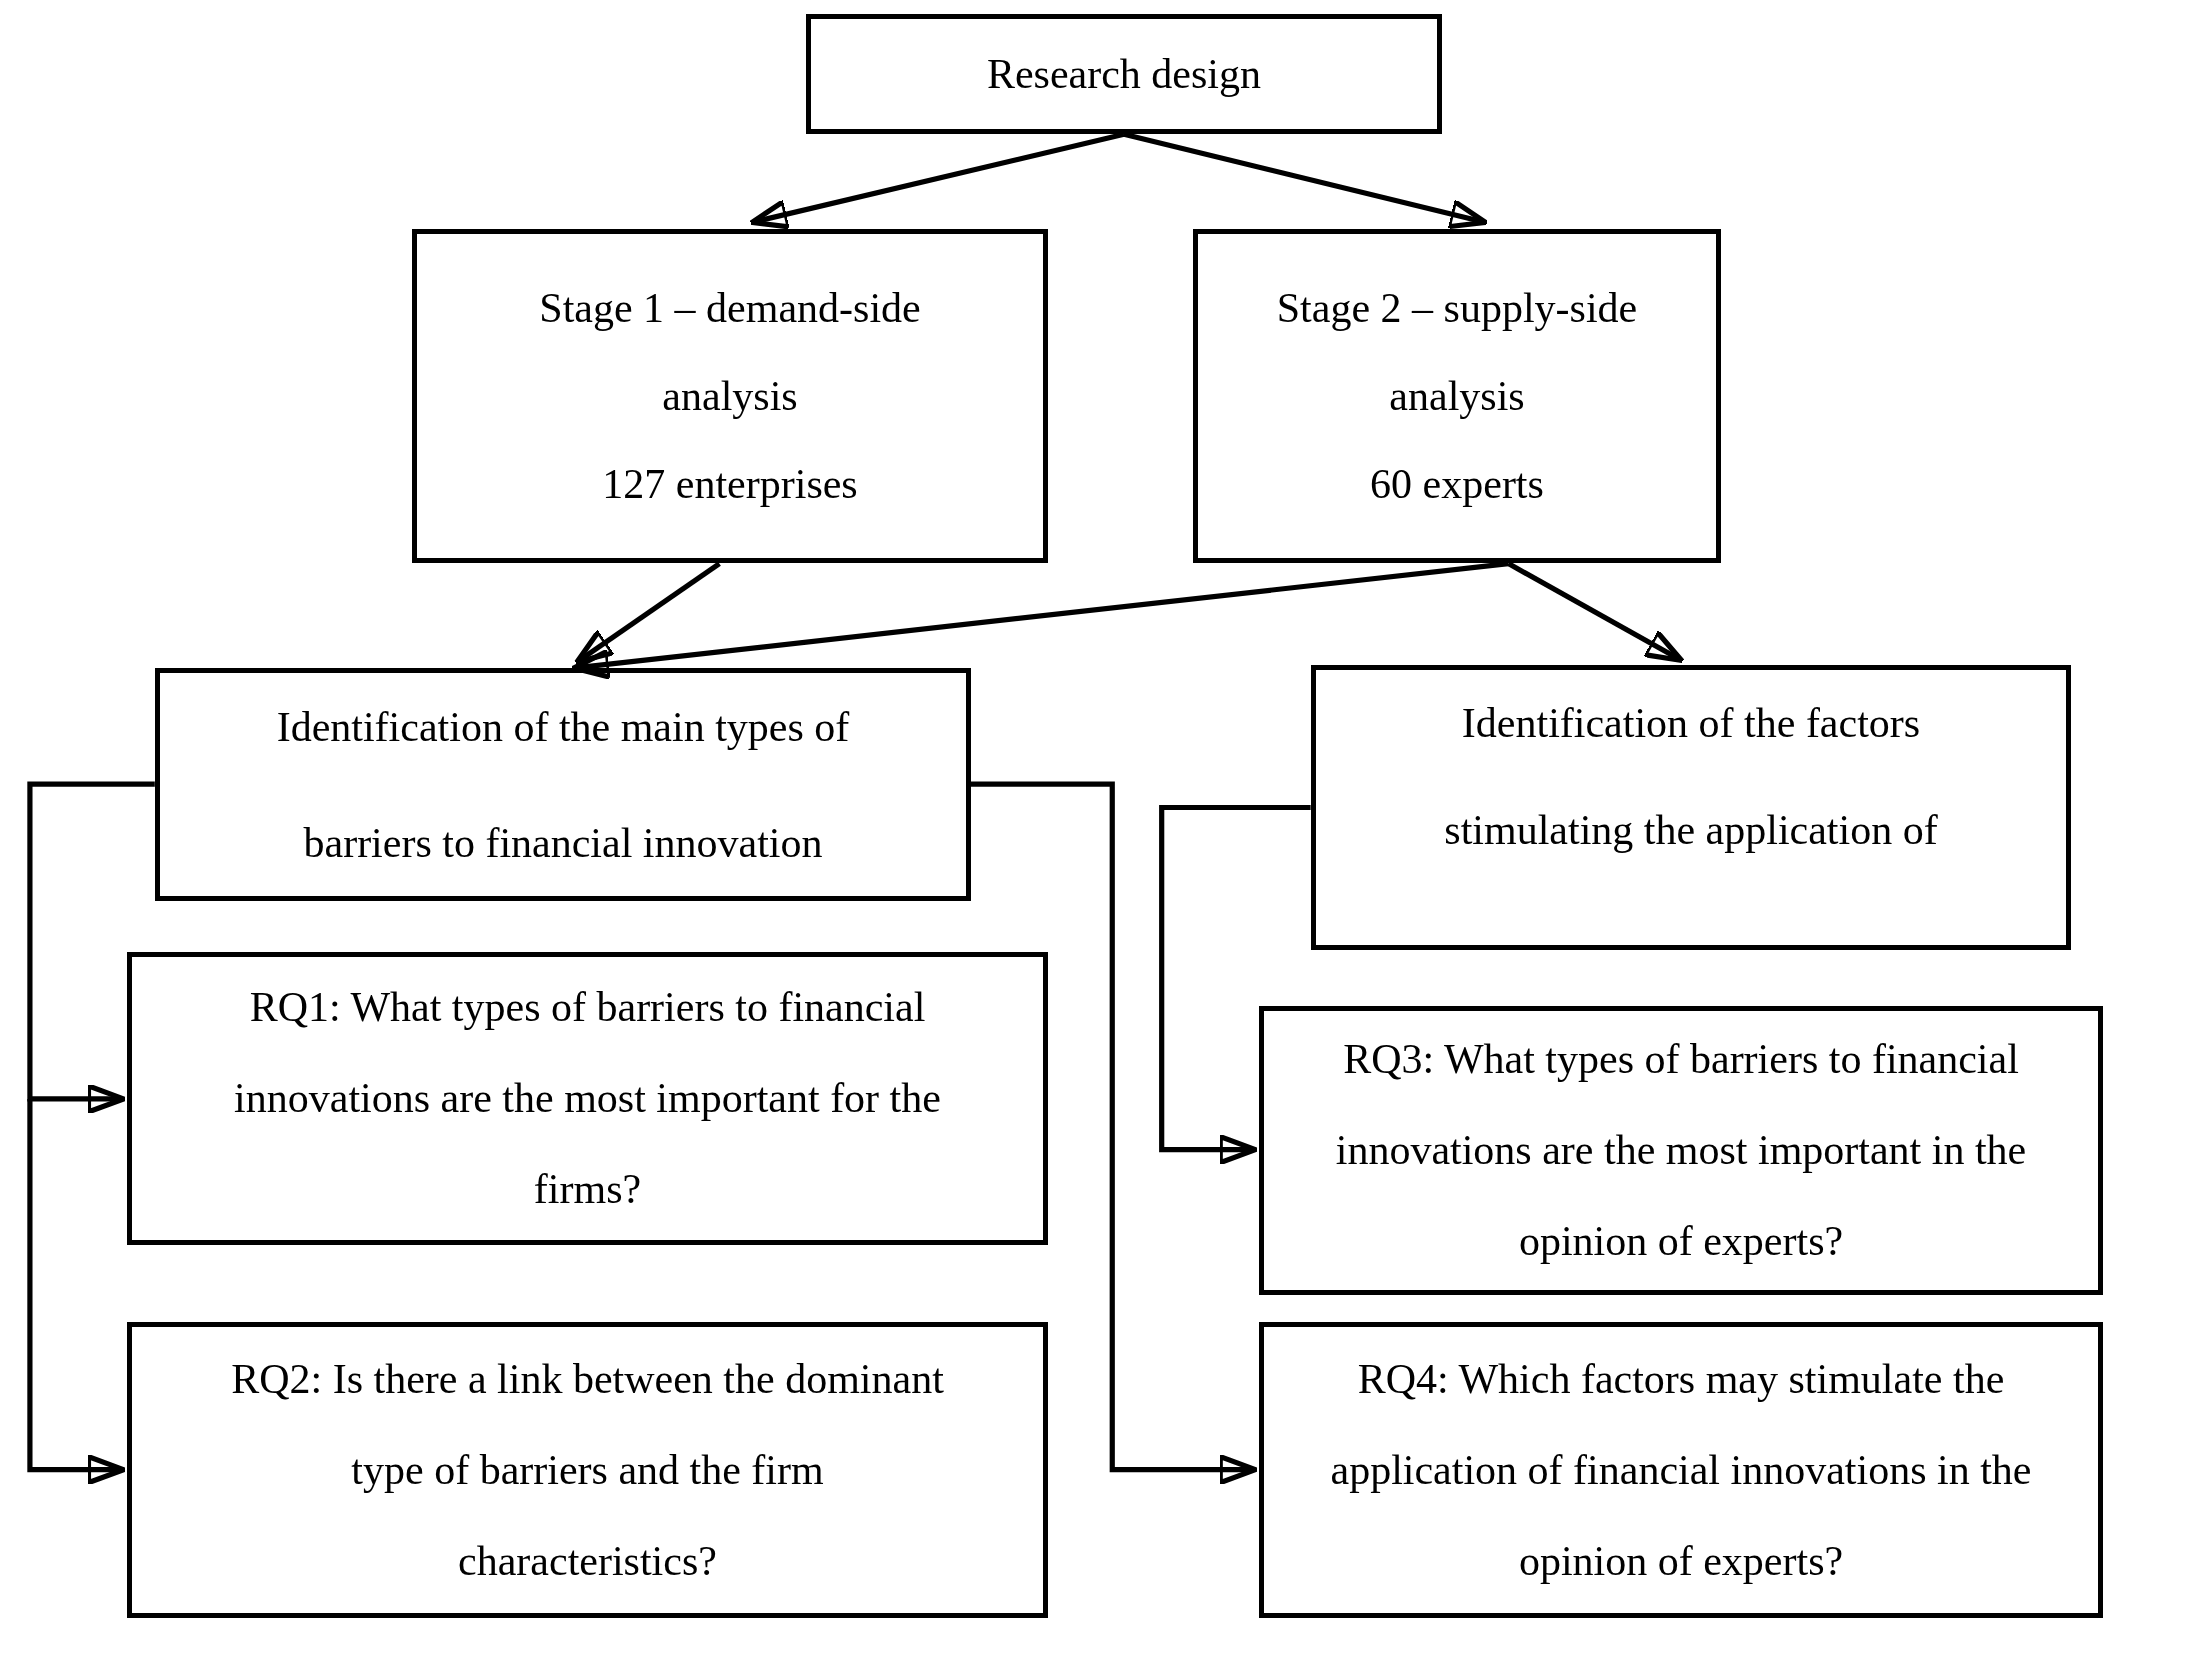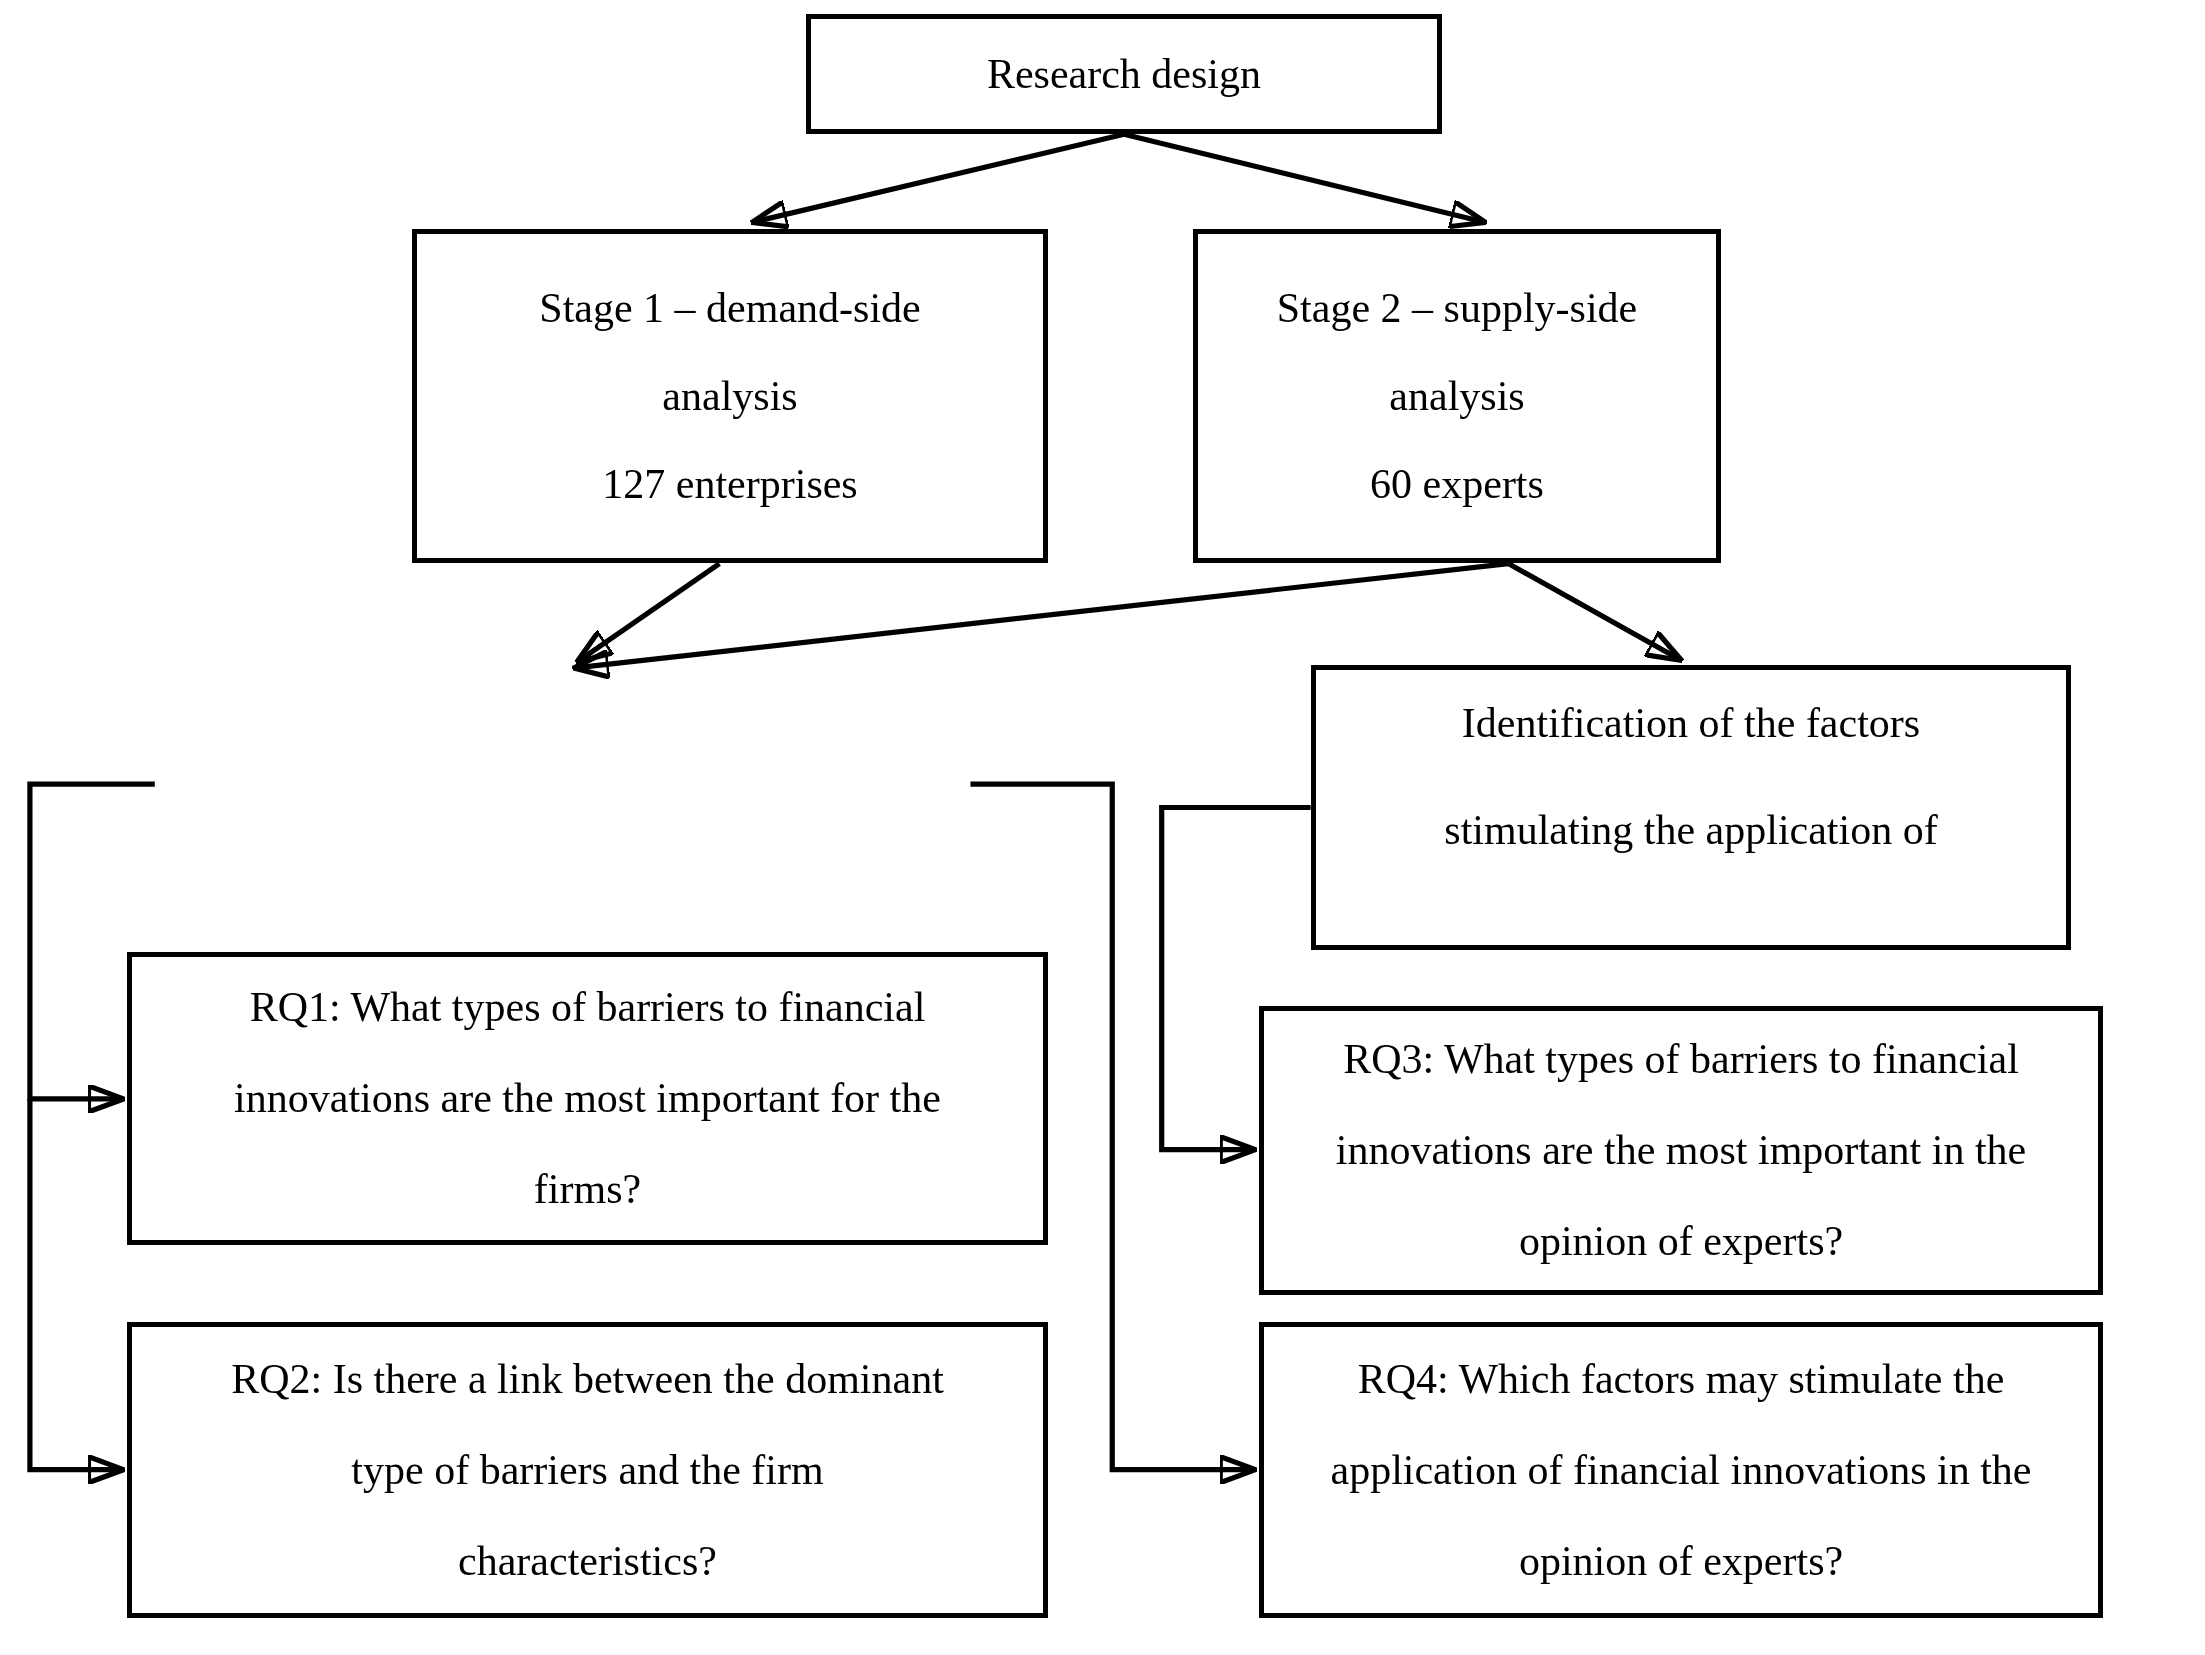--- a/index.html
+++ b/index.html
@@ -85,20 +85,24 @@
     <span class="line">analysis</span>
     <span class="line">127 enterprises</span>
   </div>
 
   <div class="node lh-stage" style="left:1193px; top:229px; width:528px; height:334px;">
     <span class="line">Stage 2 – supply-side</span>
     <span class="line">analysis</span>
     <span class="line">60 experts</span>
   </div>
 
+  <div class="node lh-mid2" style="left:155px; top:668px; width:816px; height:233px;">
+    <span class="line">Identification of the main types of</span>
+    <span class="line">barriers to financial innovation</span>
+  </div>
 
   <div class="node lh-mid3 clip-bottom" style="left:1311px; top:665px; width:760px; height:285px;">
     <span class="line">Identification of the factors</span>
     <span class="line">stimulating the application of</span>
   </div>
 
   <div class="node lh-rq" style="left:127px; top:952px; width:921px; height:293px;">
     <span class="line">RQ1: What types of barriers to financial</span>
     <span class="line">innovations are the most important for the</span>
     <span class="line">firms?</span>

